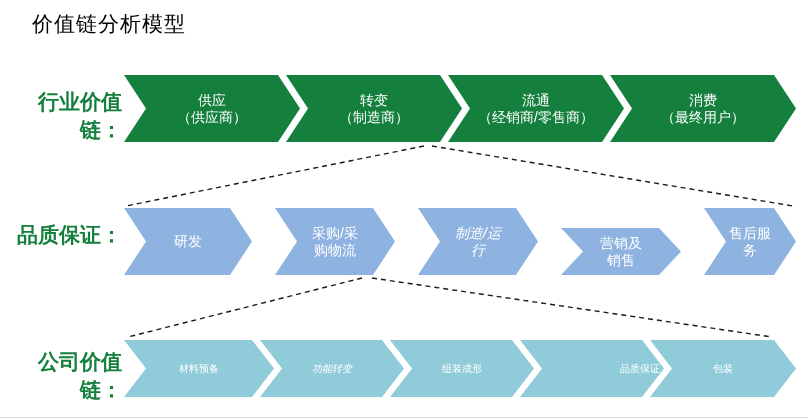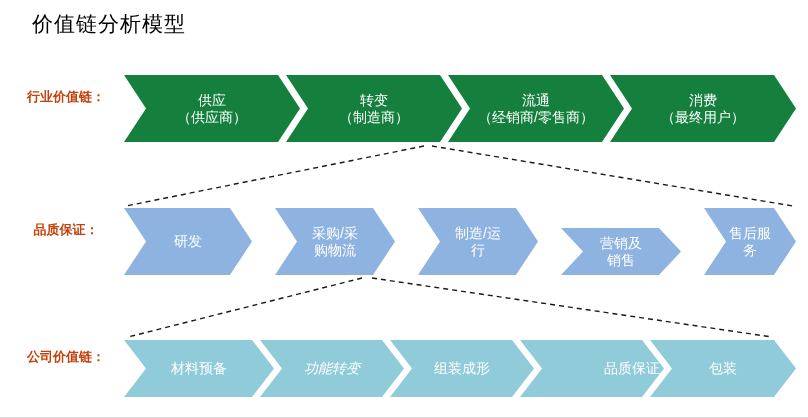--- a/index.html
+++ b/index.html
@@ -30,25 +30,25 @@
     letter-spacing: 1px;
     white-space: nowrap;
     padding-left: 16px;
   }
 
   
   .row-label {
     position: absolute;
     left: 10px;
     width: 112px;
-    font-size: 13px;
+    font-size: 21px;
     font-weight: bold;
-    color: #c2410c;
+    color: #15803d;
     line-height: 1.35;
-    text-align: center;
+    text-align: right;
   }
 
   
   .band {
     position: absolute;
     display: flex;
     align-items: stretch;
   }
   .chev {
     position: relative;
@@ -106,21 +106,21 @@
   #band-company .chev:first-child { margin-left: 0; }
   #label-company { top: 221px; }
 
   
   #band-activity {
     left: 124px; top: 340px;
     width: 672px; height: 57px;
   }
   #band-activity .chev {
     background: #8fcbd9;
-    font-size: 14px;
+    font-size: 10px;
     margin-left: -14px;
   }
   #band-activity .chev:first-child { margin-left: 0; }
   #label-activity { top: 348px; }
 
   
   #connectors {
     position: absolute;
     left: 0; top: 0;
     width: 808px; height: 418px;
@@ -176,21 +176,21 @@
       <span>
         <span>研发</span>
       </span>
     </div>
     <div class="chev mid" style="flex:0 0 120px;">
       <span>
         <span>采购/采</span><br>
         <span>购物流</span>
       </span>
     </div>
-    <div class="chev mid" style="flex:0 0 120px;">
+    <div class="chev mid" style="flex:0 0 120px;font-style:italic;">
       <span>
         <span>制造/运</span><br>
         <span>行</span>
       </span>
     </div>
     <div class="chev mid" style="flex:0 0 120px;margin-top:20px;">
       <span>
         <span>营销及</span><br>
         <span>销售</span>
       </span>

